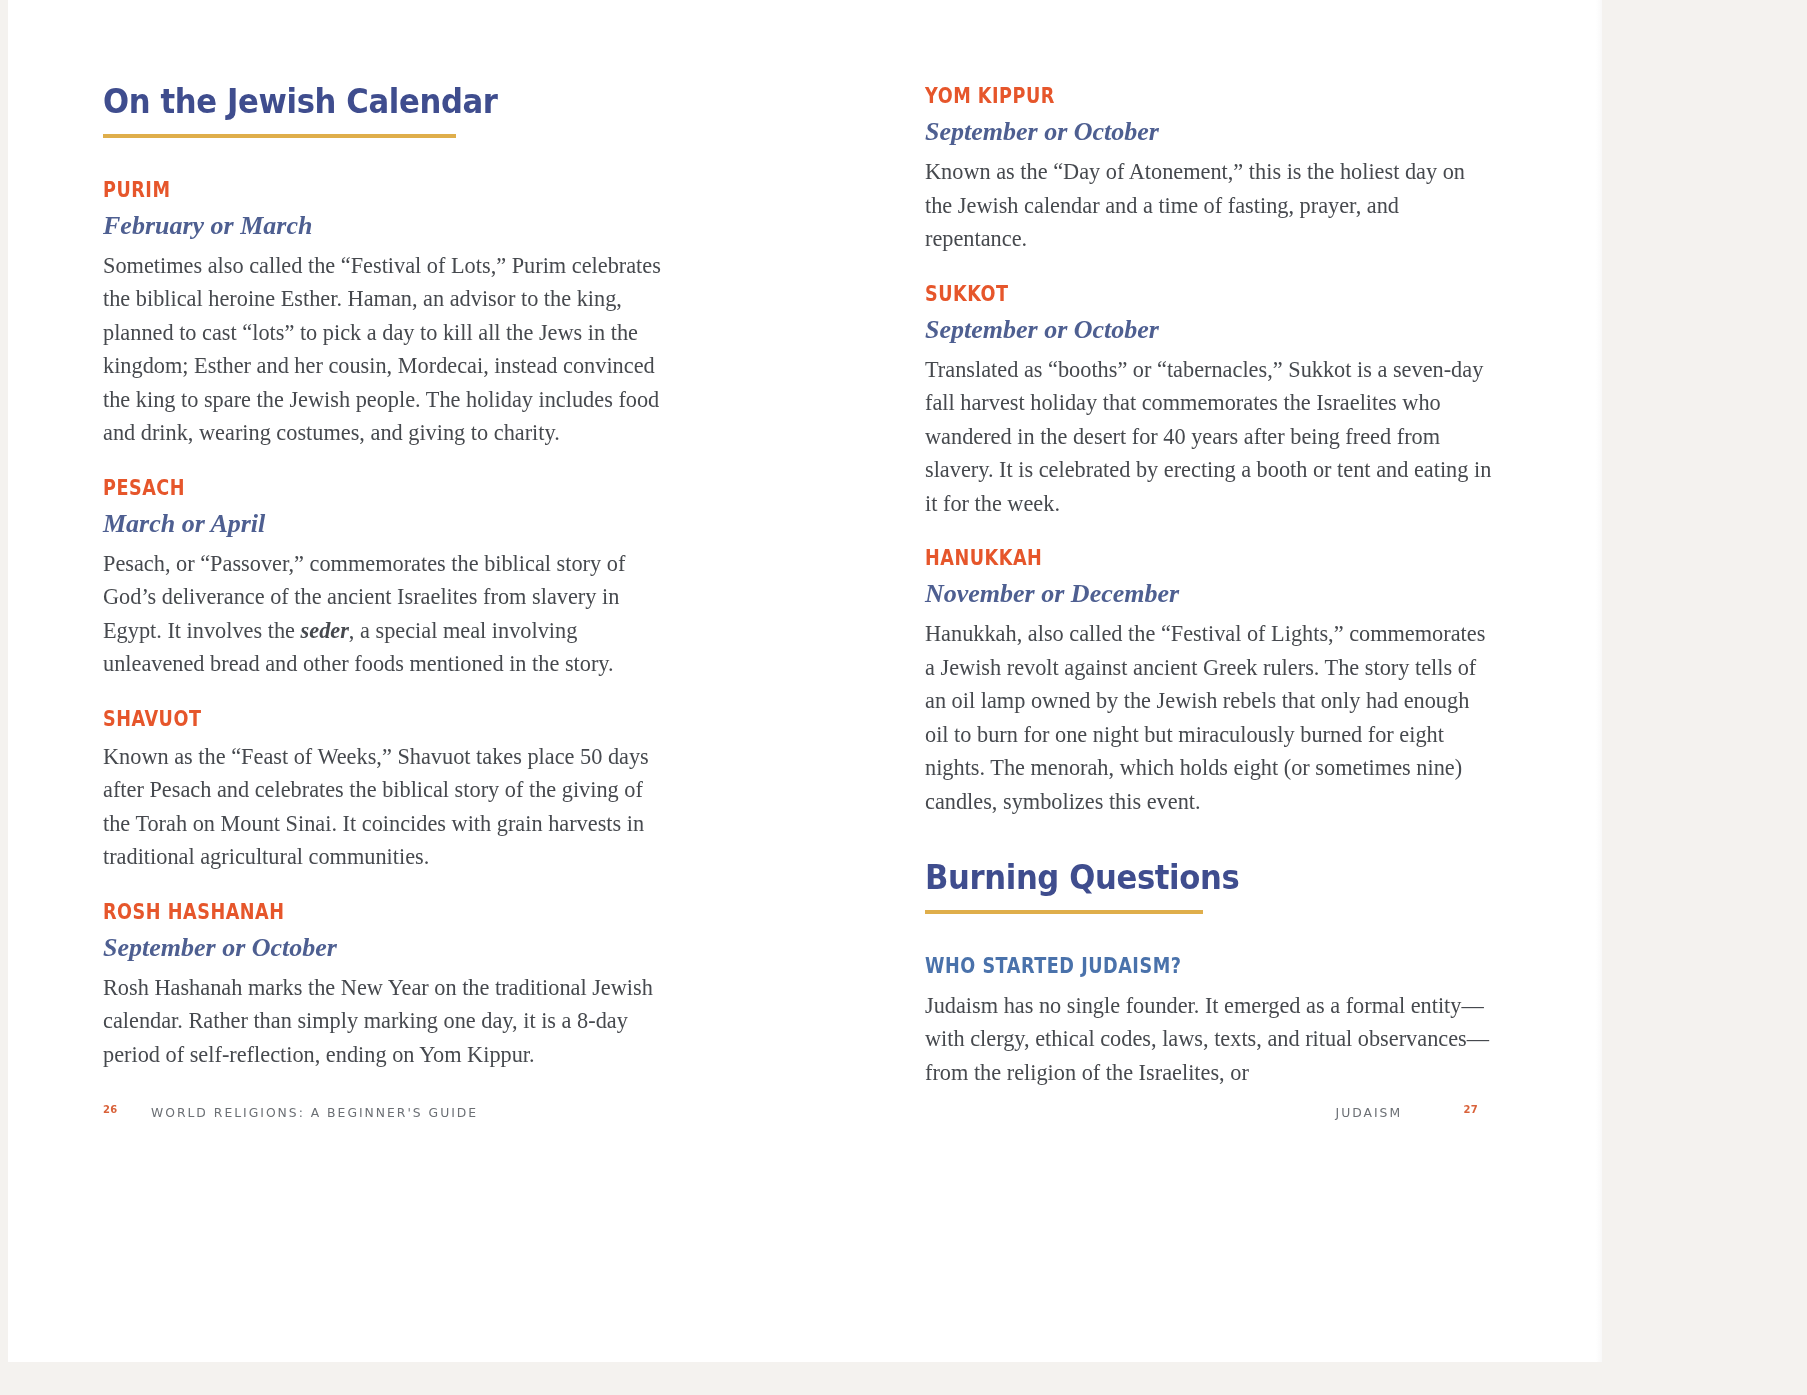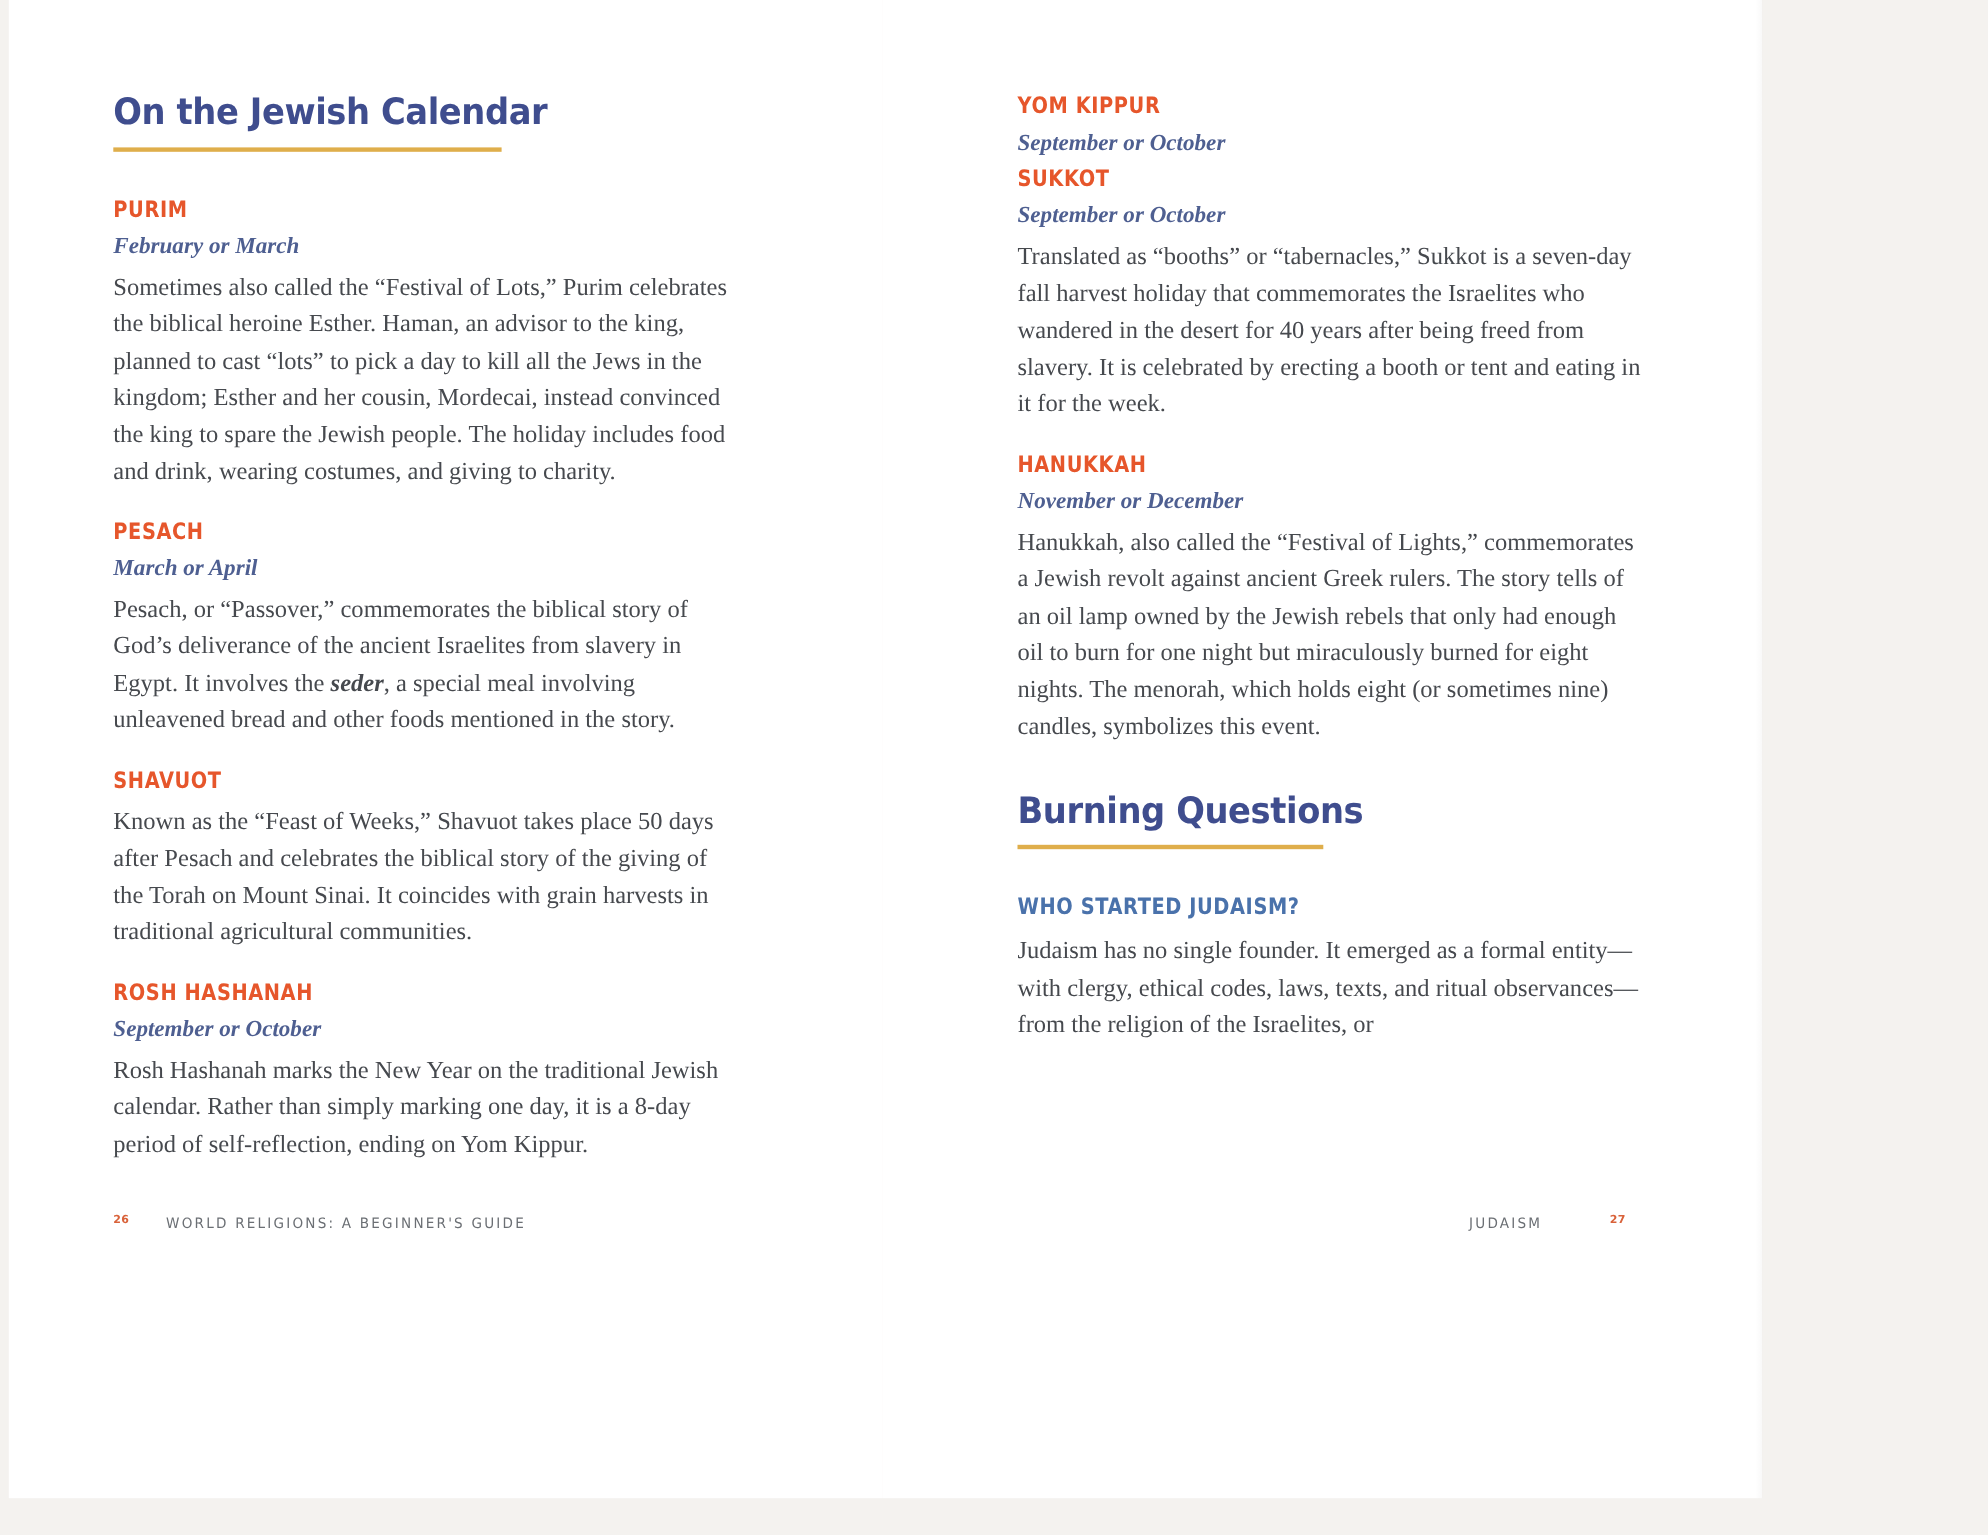--- a/index.html
+++ b/index.html
@@ -100,21 +100,21 @@
     color: #4a72ab;
     margin: 0 0 11px 0;
     transform: scaleX(0.86);
     transform-origin: left center;
     white-space: nowrap;
   }
   .holiday-when {
     font-family: "Liberation Serif", "DejaVu Serif", serif;
     font-style: italic;
     font-weight: bold;
-    font-size: 21px;
+    font-size: 26px;
     color: #4e5f91;
     margin: 0 0 8px 0;
   }
   .body-text {
     font-family: "Liberation Serif", "DejaVu Serif", serif;
     font-size: 22.3px;
     line-height: 33.5px;
     color: #46494e;
     margin: 0 0 26px 0;
     text-align: left;
@@ -194,20 +194,21 @@
       <span class="footer-label">WORLD RELIGIONS: A BEGINNER'S GUIDE</span>
     </div>
   </div>
 
   <div class="page page-right">
     <div class="col col-right" style="left:123px; top:84px;">
 
       <div class="block">
         <h2 class="holiday-name">YOM KIPPUR</h2>
         <p class="holiday-when">September or October</p>
+        <p class="body-text">Known as the “Day of Atonement,” this is the holiest day on the Jewish calendar and a time of fasting, prayer, and repentance.</p>
       </div>
 
       <div class="block">
         <h2 class="holiday-name">SUKKOT</h2>
         <p class="holiday-when">September or October</p>
         <p class="body-text">Translated as “booths” or “tabernacles,” Sukkot is a seven-day fall harvest holiday that commemorates the Israelites who wandered in the desert for 40 years after being freed from slavery. It is celebrated by erecting a booth or tent and eating in it for the week.</p>
       </div>
 
       <div class="block">
         <h2 class="holiday-name">HANUKKAH</h2>

